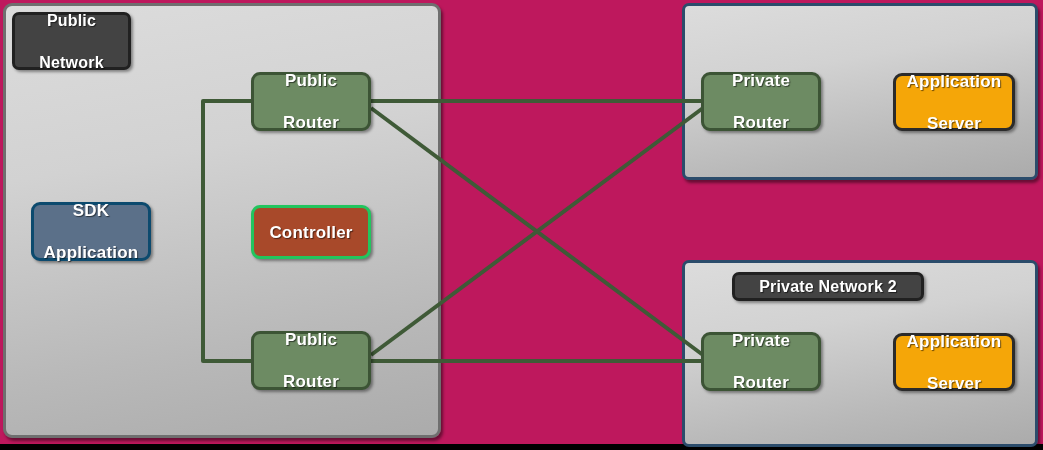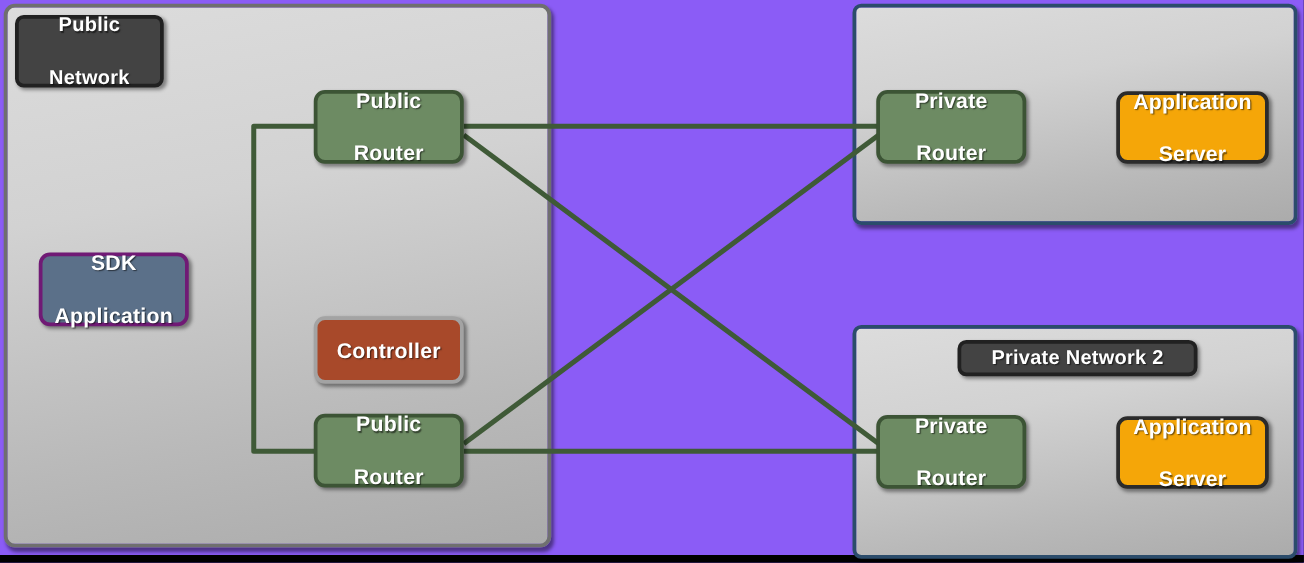--- a/index.html
+++ b/index.html
@@ -14,21 +14,21 @@
     overflow: hidden;
     font-family: "Liberation Sans", sans-serif;
   }
 
   #diagram {
     position: absolute;
     left: 0;
     top: 0;
     width: 1043px;
     height: 444px;
-    background: #8b5cf6;
+    background: #be185d;
   }
 
   
   .zone {
     position: absolute;
     box-sizing: border-box;
     border-radius: 7px;
     background: linear-gradient(170deg, #dcdcdc 0%, #d2d2d2 35%, #b9b9b9 75%, #ababab 100%);
   }
   .zone-public {
@@ -76,26 +76,25 @@
   .node-dark {
     background: #434343;
     border: 3px solid #212121;
   }
   .node-router {
     background: #6d8b63;
     border: 3px solid #3c5435;
   }
   .node-controller {
     background: #a8492a;
-    border: 3px solid #a3a3a3;
-    margin-top: 48px;
+    border: 3px solid #22c55e;
   }
   .node-sdk {
     background: #5b7089;
-    border: 3px solid #701a75;
+    border: 3px solid #0c4a6e;
   }
   .node-appserver {
     background: #f5a608;
     border: 3px solid #2b2b2b;
     color: #ffffff;
   }
   .node-title {
     font-size: 16px;
     border-radius: 7px;
     padding: 0 10px;
@@ -183,21 +182,21 @@
     </span>
   </div>
 
   <div class="node node-appserver" style="left:893px; top:73px; width:122px; height:58px;">
     <span>
       <span>Application</span><br>
       <span>Server</span>
     </span>
   </div>
 
-  <div class="node node-dark node-title" style="left:766px; top:272px; width:192px; height:29px;">
+  <div class="node node-dark node-title" style="left:732px; top:272px; width:192px; height:29px;">
     <span>Private Network 2</span>
   </div>
 
   <div class="node node-router" style="left:701px; top:332px; width:120px; height:59px;">
     <span>
       <span>Private</span><br>
       <span>Router</span>
     </span>
   </div>
 

